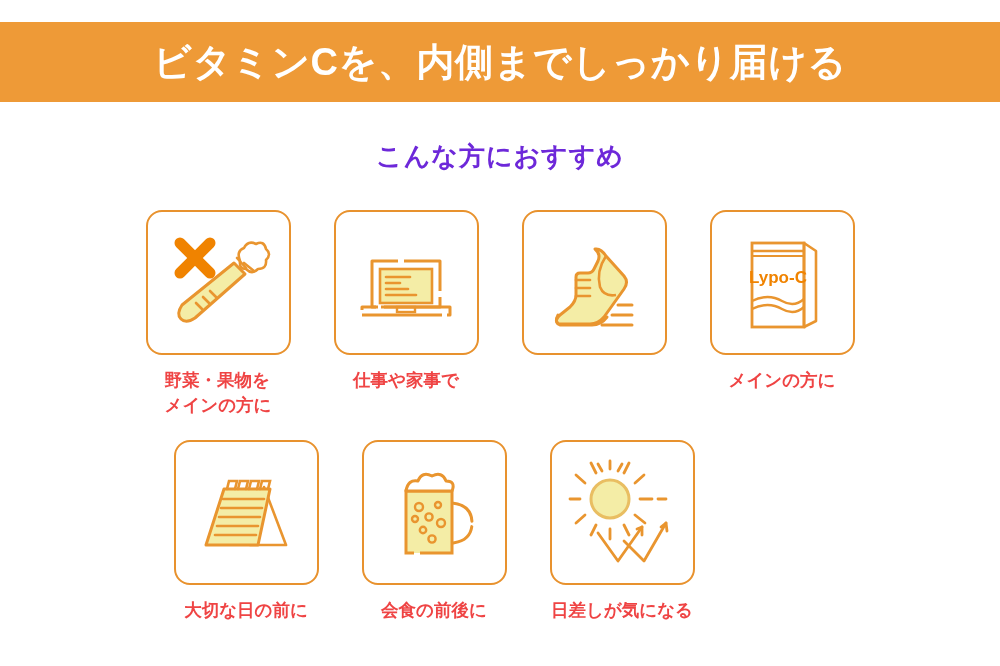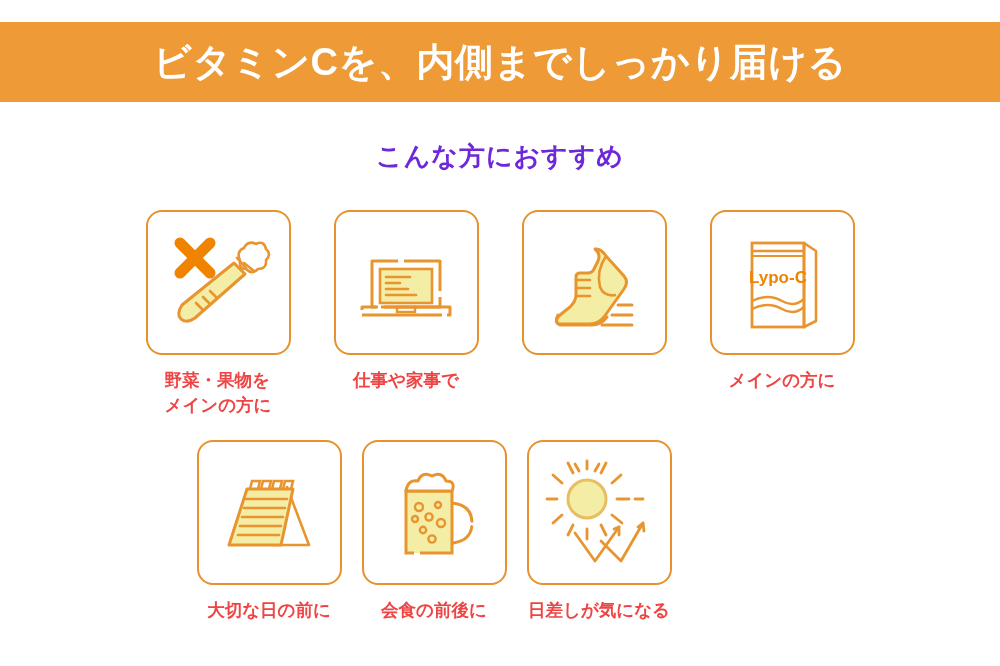--- a/index.html
+++ b/index.html
@@ -59,21 +59,21 @@
   .row-top {
     left: 0;
     top: 210px;
     width: 1000px;
     gap: 43px;
   }
   .row-bottom {
     left: 0;
     top: 440px;
     width: 868px;
-    gap: 20px;
+    gap: 43px;
   }
 
   .card-cell {
     width: 145px;
     display: flex;
     flex-direction: column;
     align-items: center;
   }
   .icon-box {
     width: 145px;

